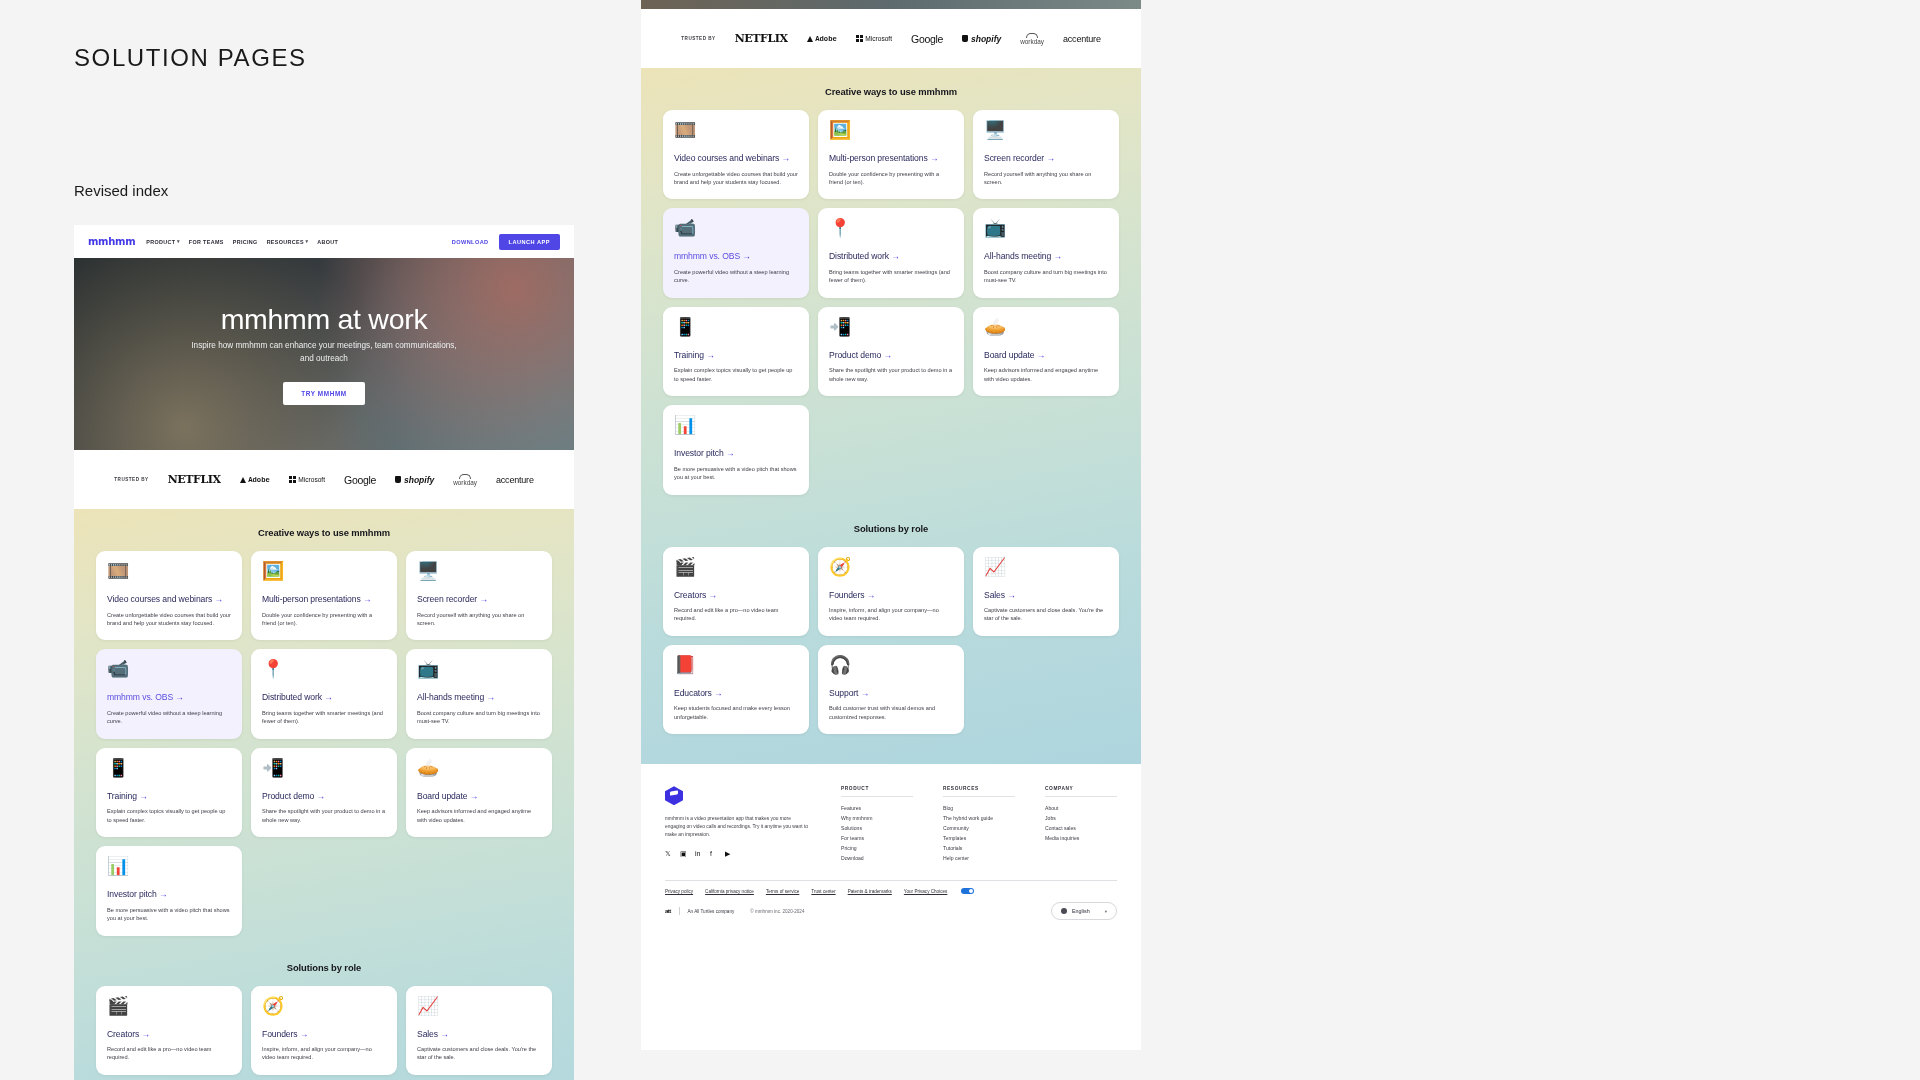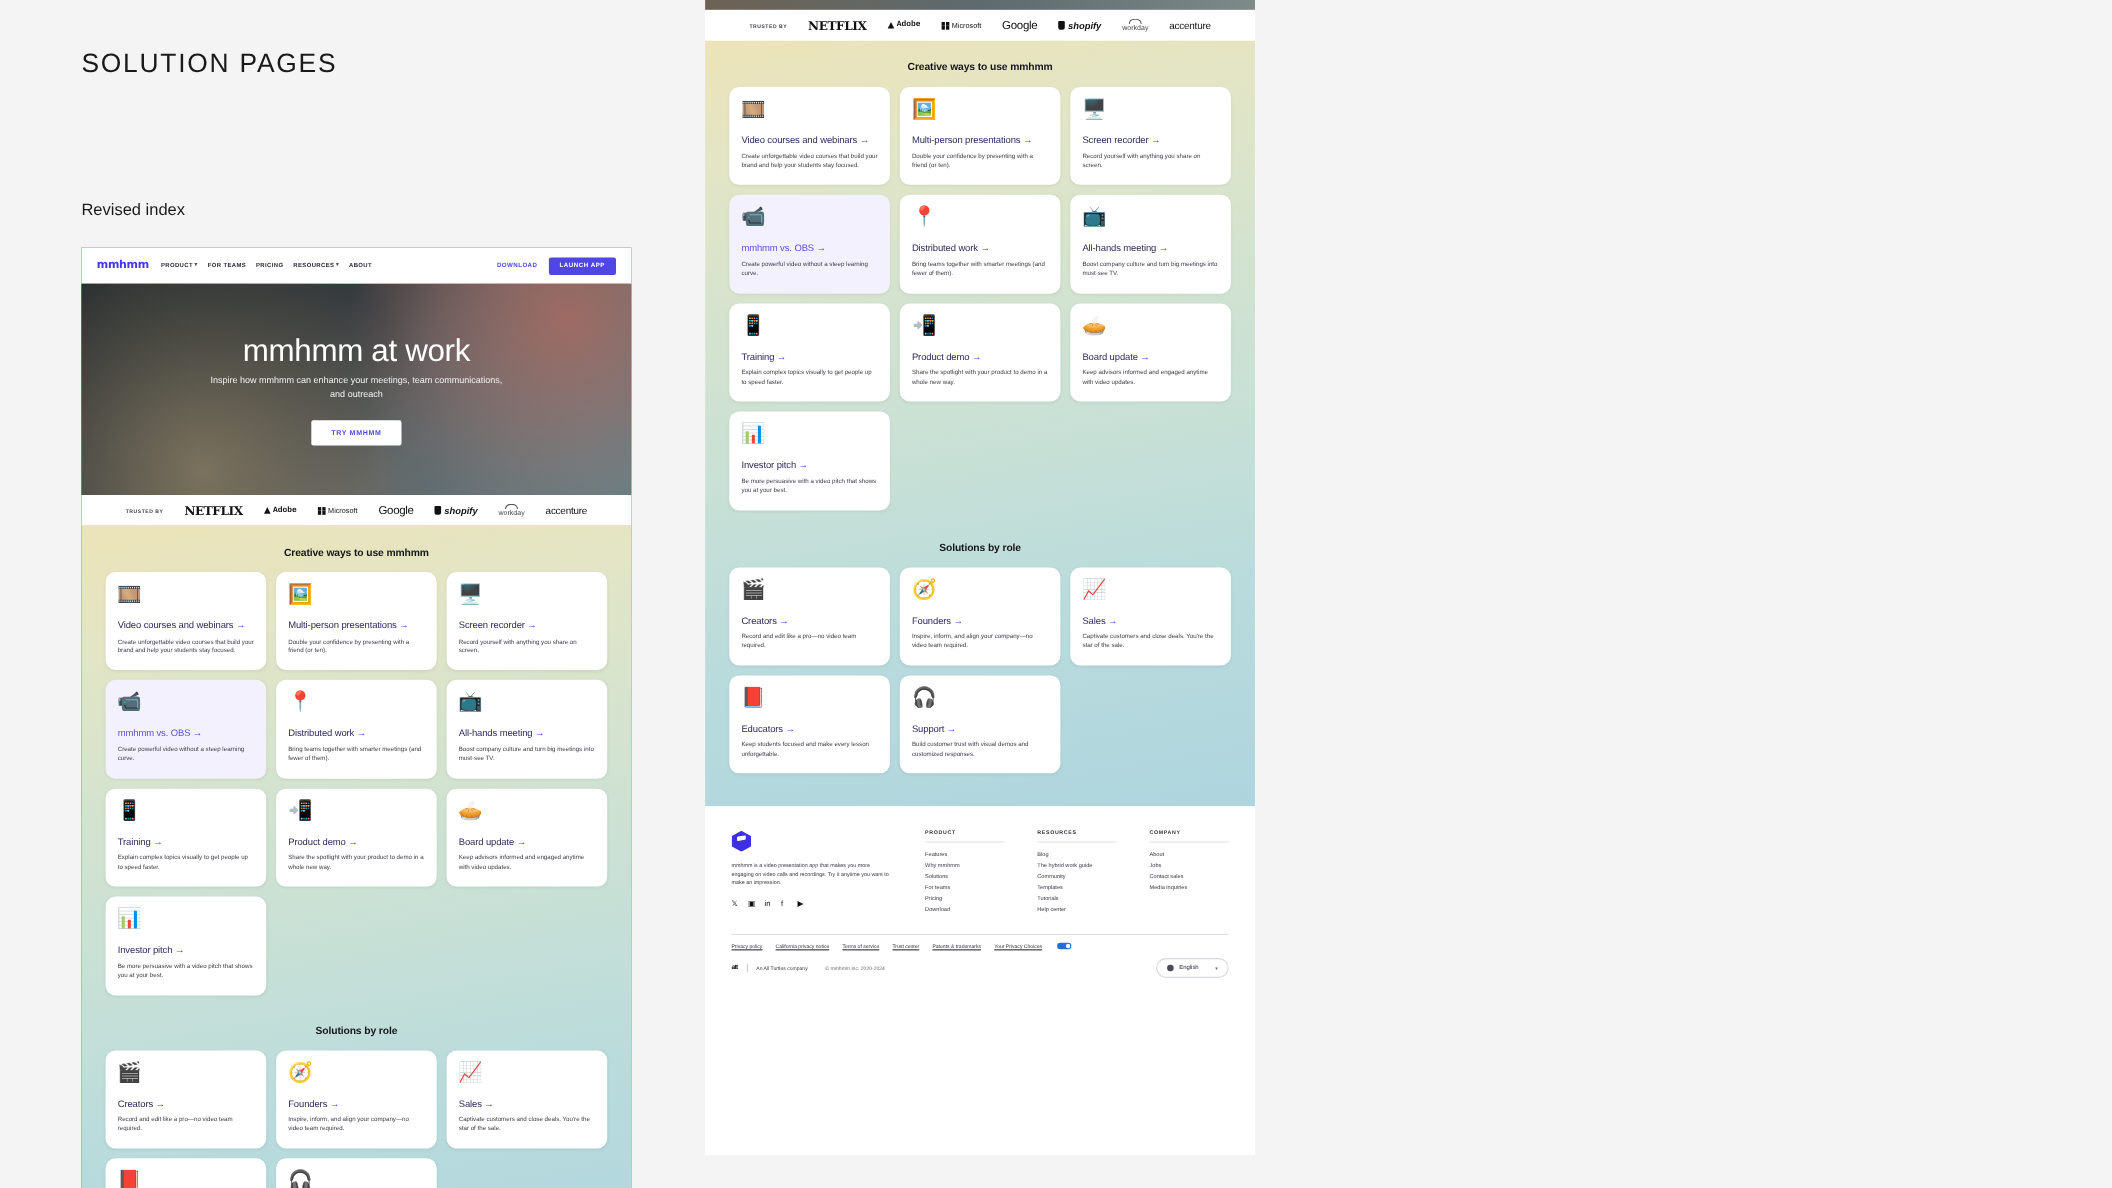--- a/index.html
+++ b/index.html
@@ -20,21 +20,21 @@
   }
   .section-title {
     position: absolute; left: 74px; top: 182px;
     font-size: 15px; color: #1a1a1a; font-weight: 400;
   }
 
   
   .mock-left {
     position: absolute; left: 74px; top: 225px;
     width: 500px; height: 855px;
-    background: #ef4444; overflow: hidden;
+    background: #8b5cf6; overflow: hidden;
   }
   
   .mock-right {
     position: absolute; left: 641px; top: 0px;
     width: 500px; height: 1050px;
     background: #fff; overflow: hidden;
   }
 
   
   .nav {
@@ -78,21 +78,21 @@
     max-width: 270px; font-weight: 400;
   }
   .hero-btn {
     margin-top: 16px; background: #fff; color: #4f46e5;
     font-size: 6.4px; font-weight: 700; letter-spacing: 0.6px;
     padding: 8px 18px; border-radius: 2px;
   }
 
   
   .trusted {
-    height: 28px; background: #fff; display: flex; align-items: center;
+    height: 59px; background: #fff; display: flex; align-items: center;
     justify-content: center; gap: 19px; padding: 0 18px;
   }
   .trusted-label { font-size: 4.6px; letter-spacing: 0.5px; color: #3a3a42; font-weight: 600; }
   .brand { color: #111; display: flex; align-items: center; gap: 2.5px; }
   .brand-netflix { font-family: "DejaVu Serif", serif; font-weight: 700; font-size: 11px; letter-spacing: -0.4px; }
   .brand-adobe { font-size: 7.2px; font-weight: 600; font-family: Liberation Mono, monospace; }
   .brand-ms { font-size: 6.6px; font-weight: 500; }
   .brand-google { font-size: 10.5px; font-weight: 400; letter-spacing: -0.3px; }
   .brand-shopify { font-size: 8.5px; font-weight: 700; font-style: italic; }
   .brand-workday { font-size: 6.4px; font-weight: 500; color: #444; }

